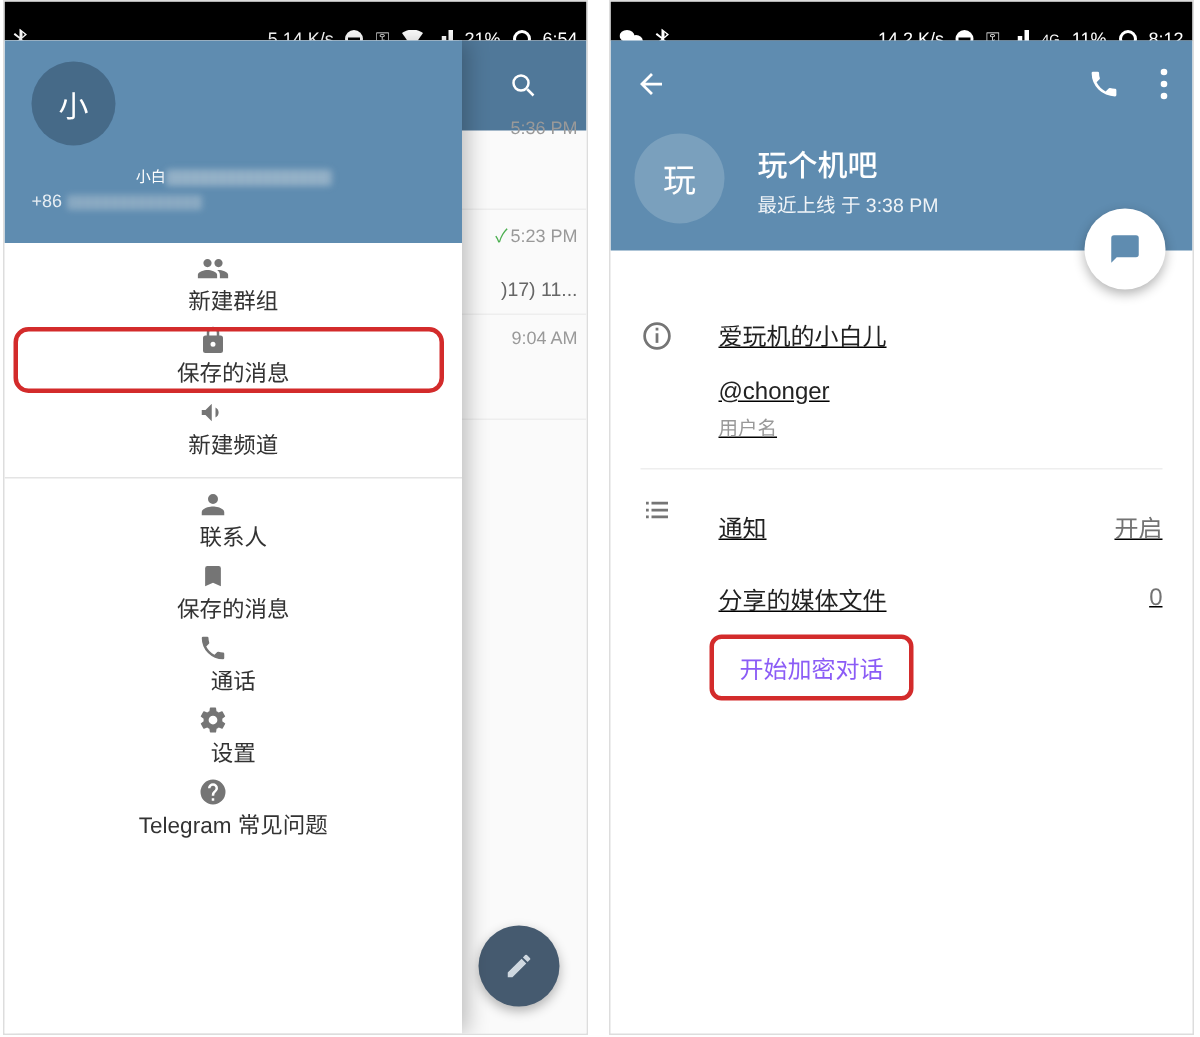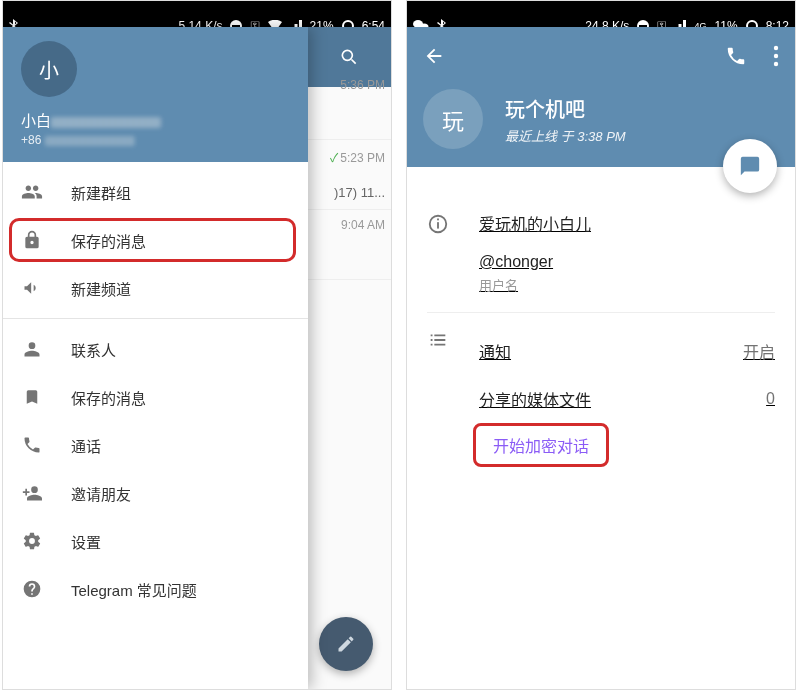--- a/index.html
+++ b/index.html
@@ -82,34 +82,34 @@
     padding: 14px 18px 10px;
     color:#fff;
     position:relative;
   }
   .avatar-small {
     width:56px; height:56px; border-radius:50%; background:#4a7090;
     display:flex; align-items:center; justify-content:center;
     font-size:20px; color:#fff;
     box-shadow: inset 0 0 0 40px rgba(0,0,0,.05);
   }
-  .drawer-name { font-size:15px; margin-top:12px; }
+  .drawer-name { font-size:10px; margin-top:12px;text-align:center; }
   .drawer-phone { font-size:12px; opacity:.85; margin-top:3px; }
   .blur {
     display:inline-block; width:110px; height:11px;
     background: repeating-linear-gradient(90deg,#9ab4c9 0 3px,#8aaac2 3px 6px);
     filter: blur(2px);
     vertical-align:middle; border-radius:2px;
   }
 
   .drawer-list { padding-top: 6px; }
   .drawer-item {
     display:flex; align-items:center;
     height:48px; padding:0 18px;
-    font-size:15px; color:#333;
+    font-size:15px; color:#333;flex-direction:column;
   }
   .drawer-item .dicon {
     width:22px; height:22px; margin-right:28px;
     display:flex; align-items:center; justify-content:center;
     color:#757575;
   }
   .drawer-sep { height:1px; background:#e4e4e4; margin:6px 0; }
   .highlight-box {
     position:relative;
   }
@@ -128,21 +128,21 @@
     height:30px;
   }
   .appbar2-top .icons { display:flex; gap:26px; }
   .profile-row { display:flex; align-items:center; margin-top:18px; gap:22px; }
   .avatar-med {
     width:60px; height:60px; border-radius:50%; background:#7aa0bd;
     display:flex; align-items:center; justify-content:center;
     font-size:22px; color:#fff;
   }
   .prof-name { font-size:20px; font-weight:500; }
-  .prof-sub { font-size:13px; opacity:.9; margin-top:3px;font-style:italic; }
+  .prof-sub { font-size:13px; opacity:.9; margin-top:3px; }
   .chat-fab {
     position:absolute; right:18px; bottom:-26px;
     width:54px; height:54px; border-radius:50%;
     background:#fff; box-shadow:0 3px 8px rgba(0,0,0,.3);
     display:flex; align-items:center; justify-content:center;
   }
 
   .prof-body { padding: 44px 20px 0; text-decoration: underline; }
   .section-row { display:flex; align-items:flex-start; margin-bottom:8px; }
   .section-icon { width:24px; height:24px; margin-right:28px; color:#757575; margin-top:2px;}
@@ -281,28 +281,20 @@
       <div class="drawer-item">
         <span class="dicon">
             <svg width="20" height="20" viewBox="0 0 24 24">
               <path fill="#757575" d="M6.6 10.8a15 15 0 0 0 6.6 6.6l2.2-2.2a1 1 0 0 1 1-.24 11.4 11.4 0 0 0 3.6.58 1 1 0 0 1 1 1V20a1 1 0 0 1-1 1A17 17 0 0 1 3 4a1 1 0 0 1 1-1h3.4a1 1 0 0 1 1 1 11.4 11.4 0 0 0 .58 3.6 1 1 0 0 1-.24 1z"></path>
             </svg>
           </span>
         <span>通话</span>
       </div>
       <div class="drawer-item">
         <span class="dicon">
-            <svg width="22" height="20" viewBox="0 0 24 24">
-              <path fill="#757575" d="M15 12a4 4 0 1 0-4-4 4 4 0 0 0 4 4zm-9-2V7H4v3H1v2h3v3h2v-3h3v-2H6zm9 4c-3 0-9 1.5-9 4.5V21h18v-2.5c0-3-6-4.5-9-4.5z"></path>
-            </svg>
-          </span>
-        <span>邀请朋友</span>
-      </div>
-      <div class="drawer-item">
-        <span class="dicon">
             <svg width="20" height="20" viewBox="0 0 24 24">
               <path fill="#757575" d="M19.4 13a7.8 7.8 0 0 0 .07-1 7.8 7.8 0 0 0-.07-1l2.11-1.65a.5.5 0 0 0 .12-.64l-2-3.46a.5.5 0 0 0-.61-.22l-2.49 1a7.3 7.3 0 0 0-1.73-1l-.38-2.65A.5.5 0 0 0 14 2h-4a.5.5 0 0 0-.5.42L9.12 5.07a7.3 7.3 0 0 0-1.73 1l-2.49-1a.5.5 0 0 0-.61.22l-2 3.46a.5.5 0 0 0 .12.64L4.52 11a7.8 7.8 0 0 0 0 2l-2.11 1.65a.5.5 0 0 0-.12.64l2 3.46a.5.5 0 0 0 .61.22l2.49-1a7.3 7.3 0 0 0 1.73 1l.38 2.65A.5.5 0 0 0 10 22h4a.5.5 0 0 0 .5-.42l.38-2.65a7.3 7.3 0 0 0 1.73-1l2.49 1a.5.5 0 0 0 .61-.22l2-3.46a.5.5 0 0 0-.12-.64zM12 15.5A3.5 3.5 0 1 1 15.5 12 3.5 3.5 0 0 1 12 15.5z"></path>
             </svg>
           </span>
         <span>设置</span>
       </div>
       <div class="drawer-item">
         <span class="dicon">
             <svg width="20" height="20" viewBox="0 0 24 24">
               <path fill="#757575" d="M12 2a10 10 0 1 0 10 10A10 10 0 0 0 12 2zm1 17h-2v-2h2zm2.07-7.75-.9.92A3.4 3.4 0 0 0 13 15h-2v-.5a4 4 0 0 1 1.17-2.83l1.24-1.26A2 2 0 0 0 14 9a2 2 0 0 0-4 0H8a4 4 0 0 1 8 0 3.18 3.18 0 0 1-.93 2.25z"></path>
@@ -325,21 +317,21 @@
           </svg>
       </span>
       <span>
         <svg width="12" height="14" viewBox="0 0 12 14">
             <path d="M4 0v5.5L1 3 0 4l4 3-4 3 1 1 3-2.5V14l5-4-3.5-3L9 4 4 0zm2 2.5L7.5 4 6 5.5v-3zm0 6L7.5 10 6 11.5v-3z" fill="#fff"></path>
           </svg>
       </span>
       <span><span class="tri"></span></span>
     </div>
     <div class="status-right">
-      <span>24.8 K/s</span>
+      <span>14.2 K/s</span>
       <span class="minus"></span>
       <span class="key">⚿</span>
       <span>
         <svg width="12" height="12" viewBox="0 0 12 12">
             <path d="M0 12h3V8H0zM4.5 12h3V4h-3zM9 12h3V0H9z" fill="#fff"></path>
           </svg>
       </span>
       <span style="font-size:9px;">4G</span>
       <span>11%</span>
       <span class="circ"></span>

